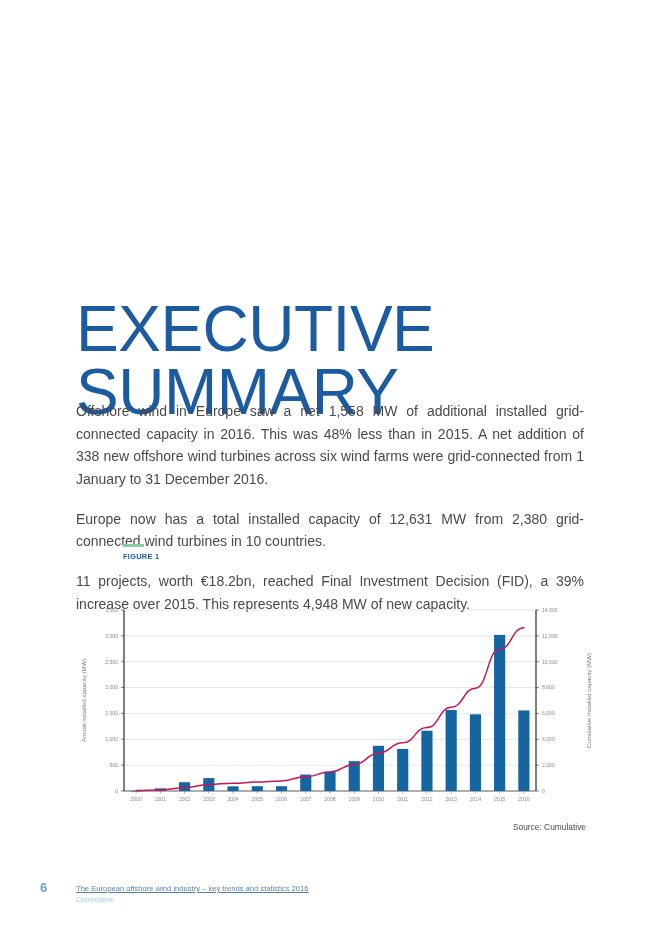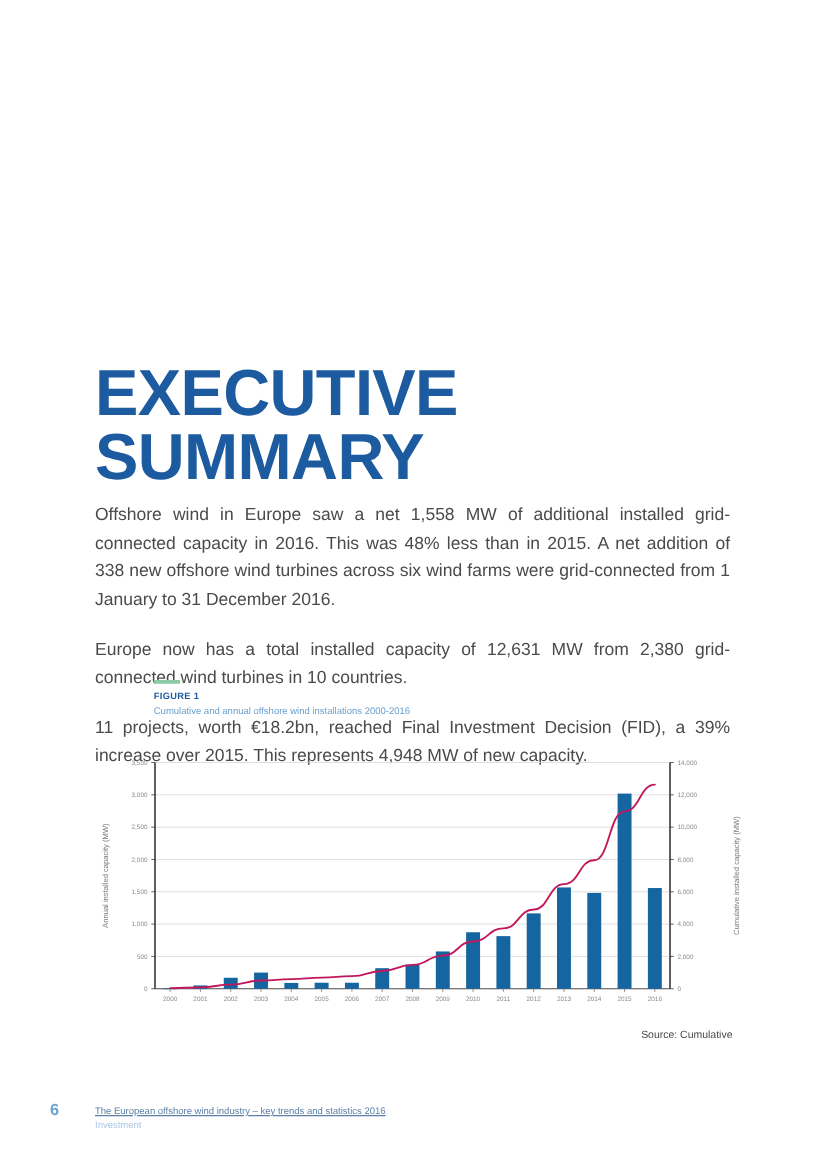--- a/index.html
+++ b/index.html
@@ -6,21 +6,21 @@
   body{
     width:662px;height:936px;background:#ffffff;
     font-family:"Liberation Sans", sans-serif;
     color:#333;overflow:hidden;position:relative;
   }
   .page{position:absolute;inset:0;background:#fff;}
 
   
   .title{
     position:absolute;left:76px;top:255px;width:520px;
-    font-size:52px;line-height:0.98;font-weight:bold;
+    font-size:64px;line-height:0.98;font-weight:normal;
     color:#1c5ba0;letter-spacing:-0.5px;
   }
   .title .l2{display:block;}
 
   
   .body-copy{position:absolute;left:76px;top:400px;width:508px;}
   .body-copy p{
     margin:0 0 17px 0;
     font-size:14px;line-height:1.62;
     text-align:justify;color:#4a4a4a;
@@ -67,21 +67,20 @@
 
   <div class="body-copy">
     <p>Offshore wind in Europe saw a net 1,558 MW of additional installed grid-connected capacity in 2016. This was 48% less than in 2015. A net addition of 338 new offshore wind turbines across six wind farms were grid-connected from 1 January to 31 December 2016.</p>
     <p>Europe now has a total installed capacity of 12,631 MW from 2,380 grid-connected wind turbines in 10 countries.</p>
     <p>11 projects, worth €18.2bn, reached Final Investment Decision (FID), a 39% increase over 2015. This represents 4,948 MW of new capacity.</p>
   </div>
 
   <div class="fig-head">
     <div class="fig-rule"></div>
     <div class="fig-label">FIGURE 1</div>
-    <div class="fig-title">Cumulative and annual offshore wind installations 2000-2016</div>
   </div>
 
   <div class="chart-wrap">
     <svg id="chart-svg" width="560" height="215" viewBox="0 0 560 215">
         <line x1="66" y1="193" x2="478" y2="193" stroke="#4a4a4a" stroke-width="0.9"></line>
         <line x1="63" y1="193" x2="66" y2="193" stroke="#4a4a4a" stroke-width="0.7"></line>
         <text x="60" y="194.8" text-anchor="end" class="tick-lbl">0</text>
         <line x1="66" y1="167.14285714285714" x2="478" y2="167.14285714285714" stroke="#d4d4d4" stroke-width="0.6"></line>
         <line x1="63" y1="167.14285714285714" x2="66" y2="167.14285714285714" stroke="#4a4a4a" stroke-width="0.7"></line>
         <text x="60" y="168.94285714285715" text-anchor="end" class="tick-lbl">500</text>
@@ -177,17 +176,17 @@
         <text x="0" y="0" class="axis-title" text-anchor="middle" transform="translate(533,102.5) rotate(-90)">Cumulative installed capacity (MW)</text>
       </svg>
   </div>
 
   <div class="source">Source: Cumulative</div>
 
   <div class="footer">
     <div class="pagenum">6</div>
     <div class="foot-txt">
       <div class="foot-line1">The European offshore wind industry – key trends and statistics 2016</div>
-      <div class="foot-line2">Investment</div>
+      <div class="foot-line2">Cumulative</div>
     </div>
   </div>
 
 </div>
 
 </body></html>

